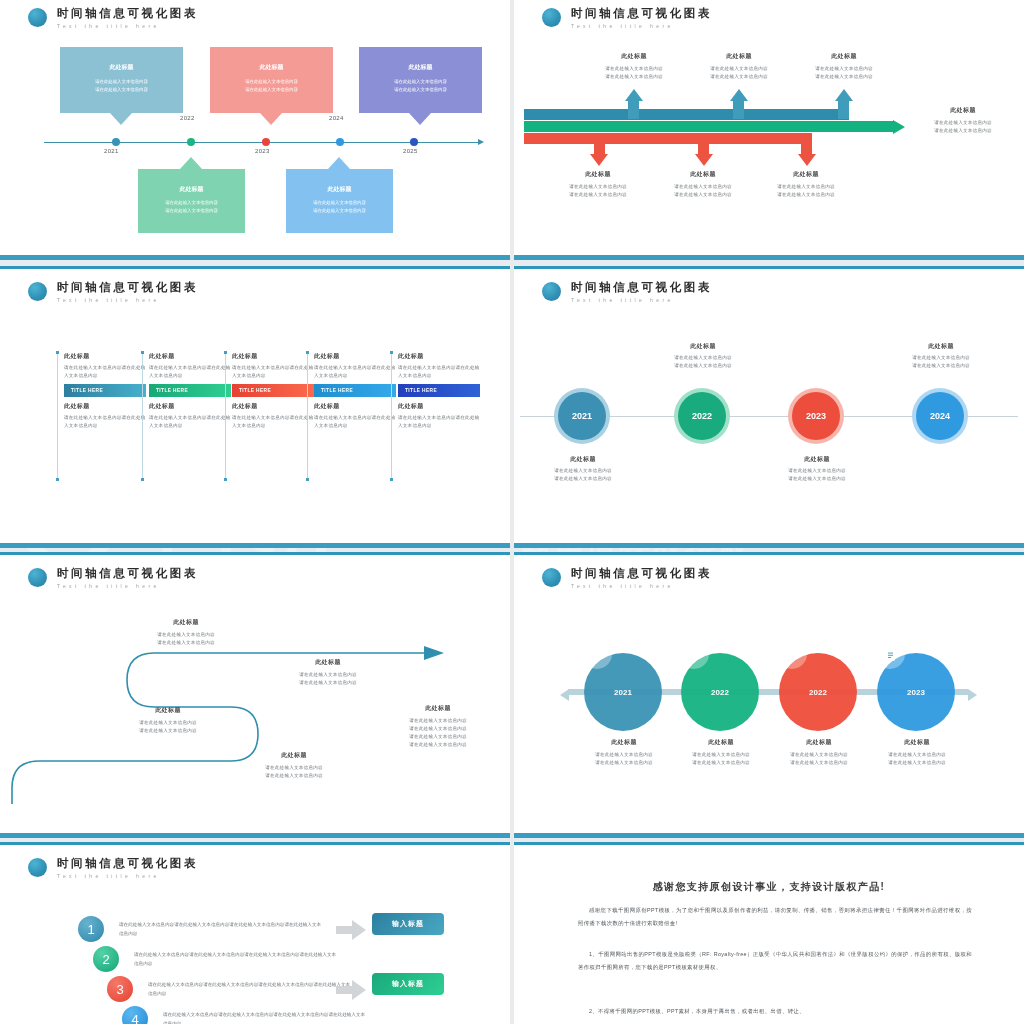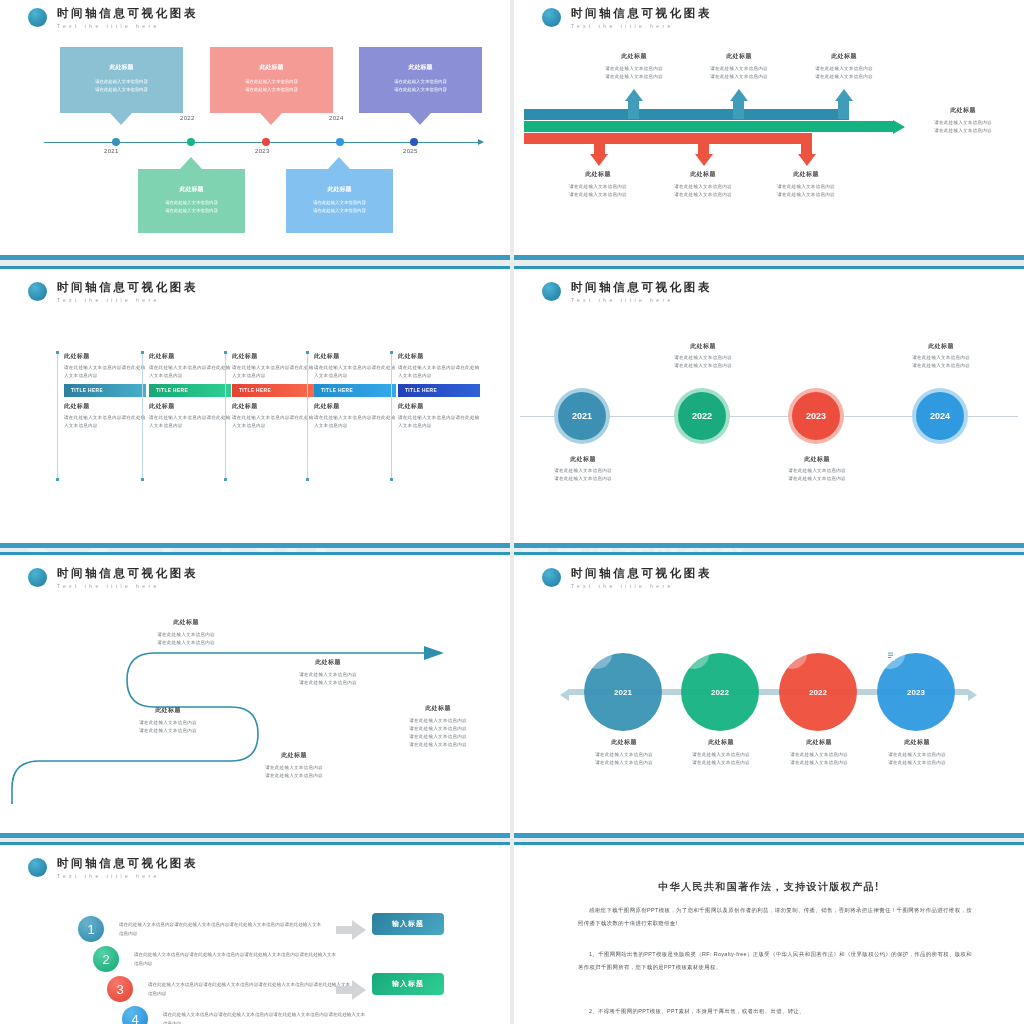--- a/index.html
+++ b/index.html
@@ -628,20 +628,20 @@
       <svg class="fatarrow" style="left:330px;top:134px;" width="30" height="20" viewBox="0 0 30 20">
         <path d="M0 6h16V0l14 10-14 10v-6H0z" fill="#d2d5d7"></path>
       </svg>
       <div class="btn" style="left:366px;top:127px;background:linear-gradient(135deg,#19a97c,#2ecf93);">输入标题</div>
     </div>
   </div>
 
   <div class="slide s8" style="left:514px;top:842px;width:510px;height:190px;">
     <div class="topedge"></div>
     <div class="inner">
-      <div class="h">中华人民共和国著作法，支持设计版权产品!</div>
+      <div class="h">感谢您支持原创设计事业，支持设计版权产品!</div>
       <div class="p" style="top:58px;text-indent:11px;">感谢您下载千图网原创PPT模板，为了您和千图网以及原创作者的利益，请勿复制、传播、销售，否则将承担法律责任！千图网将对作品进行维权，按照传播下载次数的十倍进行索取赔偿金!</div>
       <div class="p" style="top:102px;text-indent:11px;">1、千图网网站出售的PPT模板是免版税类（RF: Royalty-free）正版受《中华人民共和国著作法》和《世界版权公约》的保护，作品的所有权、版权和著作权归千图网所有，您下载的是PPT模板素材使用权。</div>
       <div class="p" style="top:159px;text-indent:11px;">2、不得将千图网的PPT模板、PPT素材，本身用于再出售，或者出租、出借、转让、</div>
     </div>
   </div>
 
 </div>
 
 </body></html>

